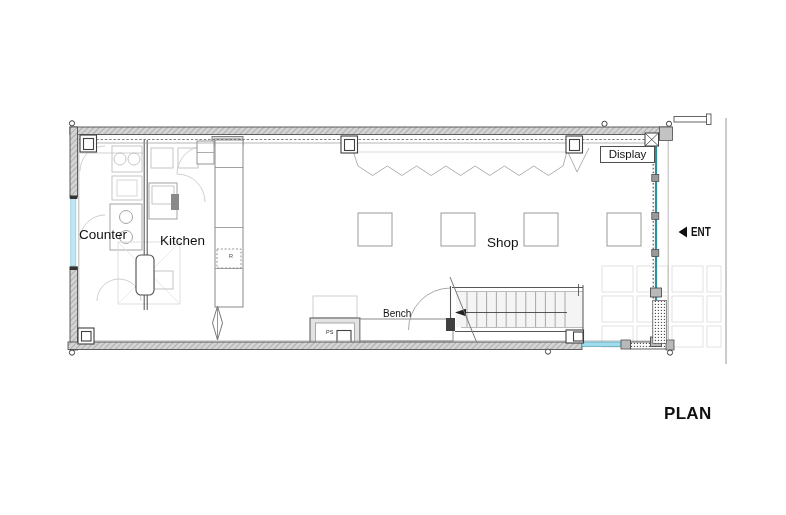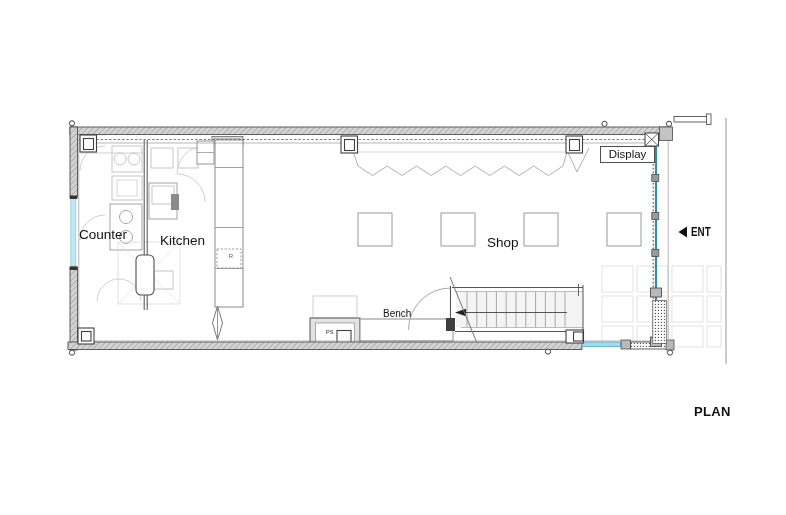--- a/index.html
+++ b/index.html
@@ -9,21 +9,21 @@
   .label{position:absolute;color:#111;white-space:nowrap;line-height:1;}
   .lbl-kitchen{left:79px;top:228px;font-size:13.5px;}
   .lbl-counter{left:160px;top:234px;font-size:13.5px;}
   .lbl-shop{left:487px;top:236px;font-size:13.5px;}
   .lbl-bench{left:383px;top:309px;font-size:10px;}
   .display-box{position:absolute;left:586px;top:146px;width:53px;height:15px;border:1px solid #4f4f4f;
                background:#fff;font-size:11.5px;text-align:center;line-height:15px;color:#111;margin-left:14px;}
   .lbl-ps{left:326px;top:330px;font-size:5.5px;color:#333;}
   .lbl-r{left:221px;top:253px;width:20px;text-align:center;font-size:6px;color:#555;}
   .lbl-ent{left:691px;top:226px;font-size:12px;font-weight:bold;transform:scaleX(.82);transform-origin:left top;}
-  .lbl-plan{left:694px;top:405px;font-size:13px;font-weight:bold;letter-spacing:.3px;}
+  .lbl-plan{left:664px;top:405px;font-size:17px;font-weight:bold;letter-spacing:.3px;}
 </style>
 </head>
 <body>
 
 <div id="canvas">
 
 <svg width="786" height="515" viewBox="0 0 786 515">
   <defs>
     <pattern id="hatch" width="4" height="4" patternUnits="userSpaceOnUse" patternTransform="rotate(45)">
       <rect width="4" height="4" fill="#d4d4d4"></rect>

